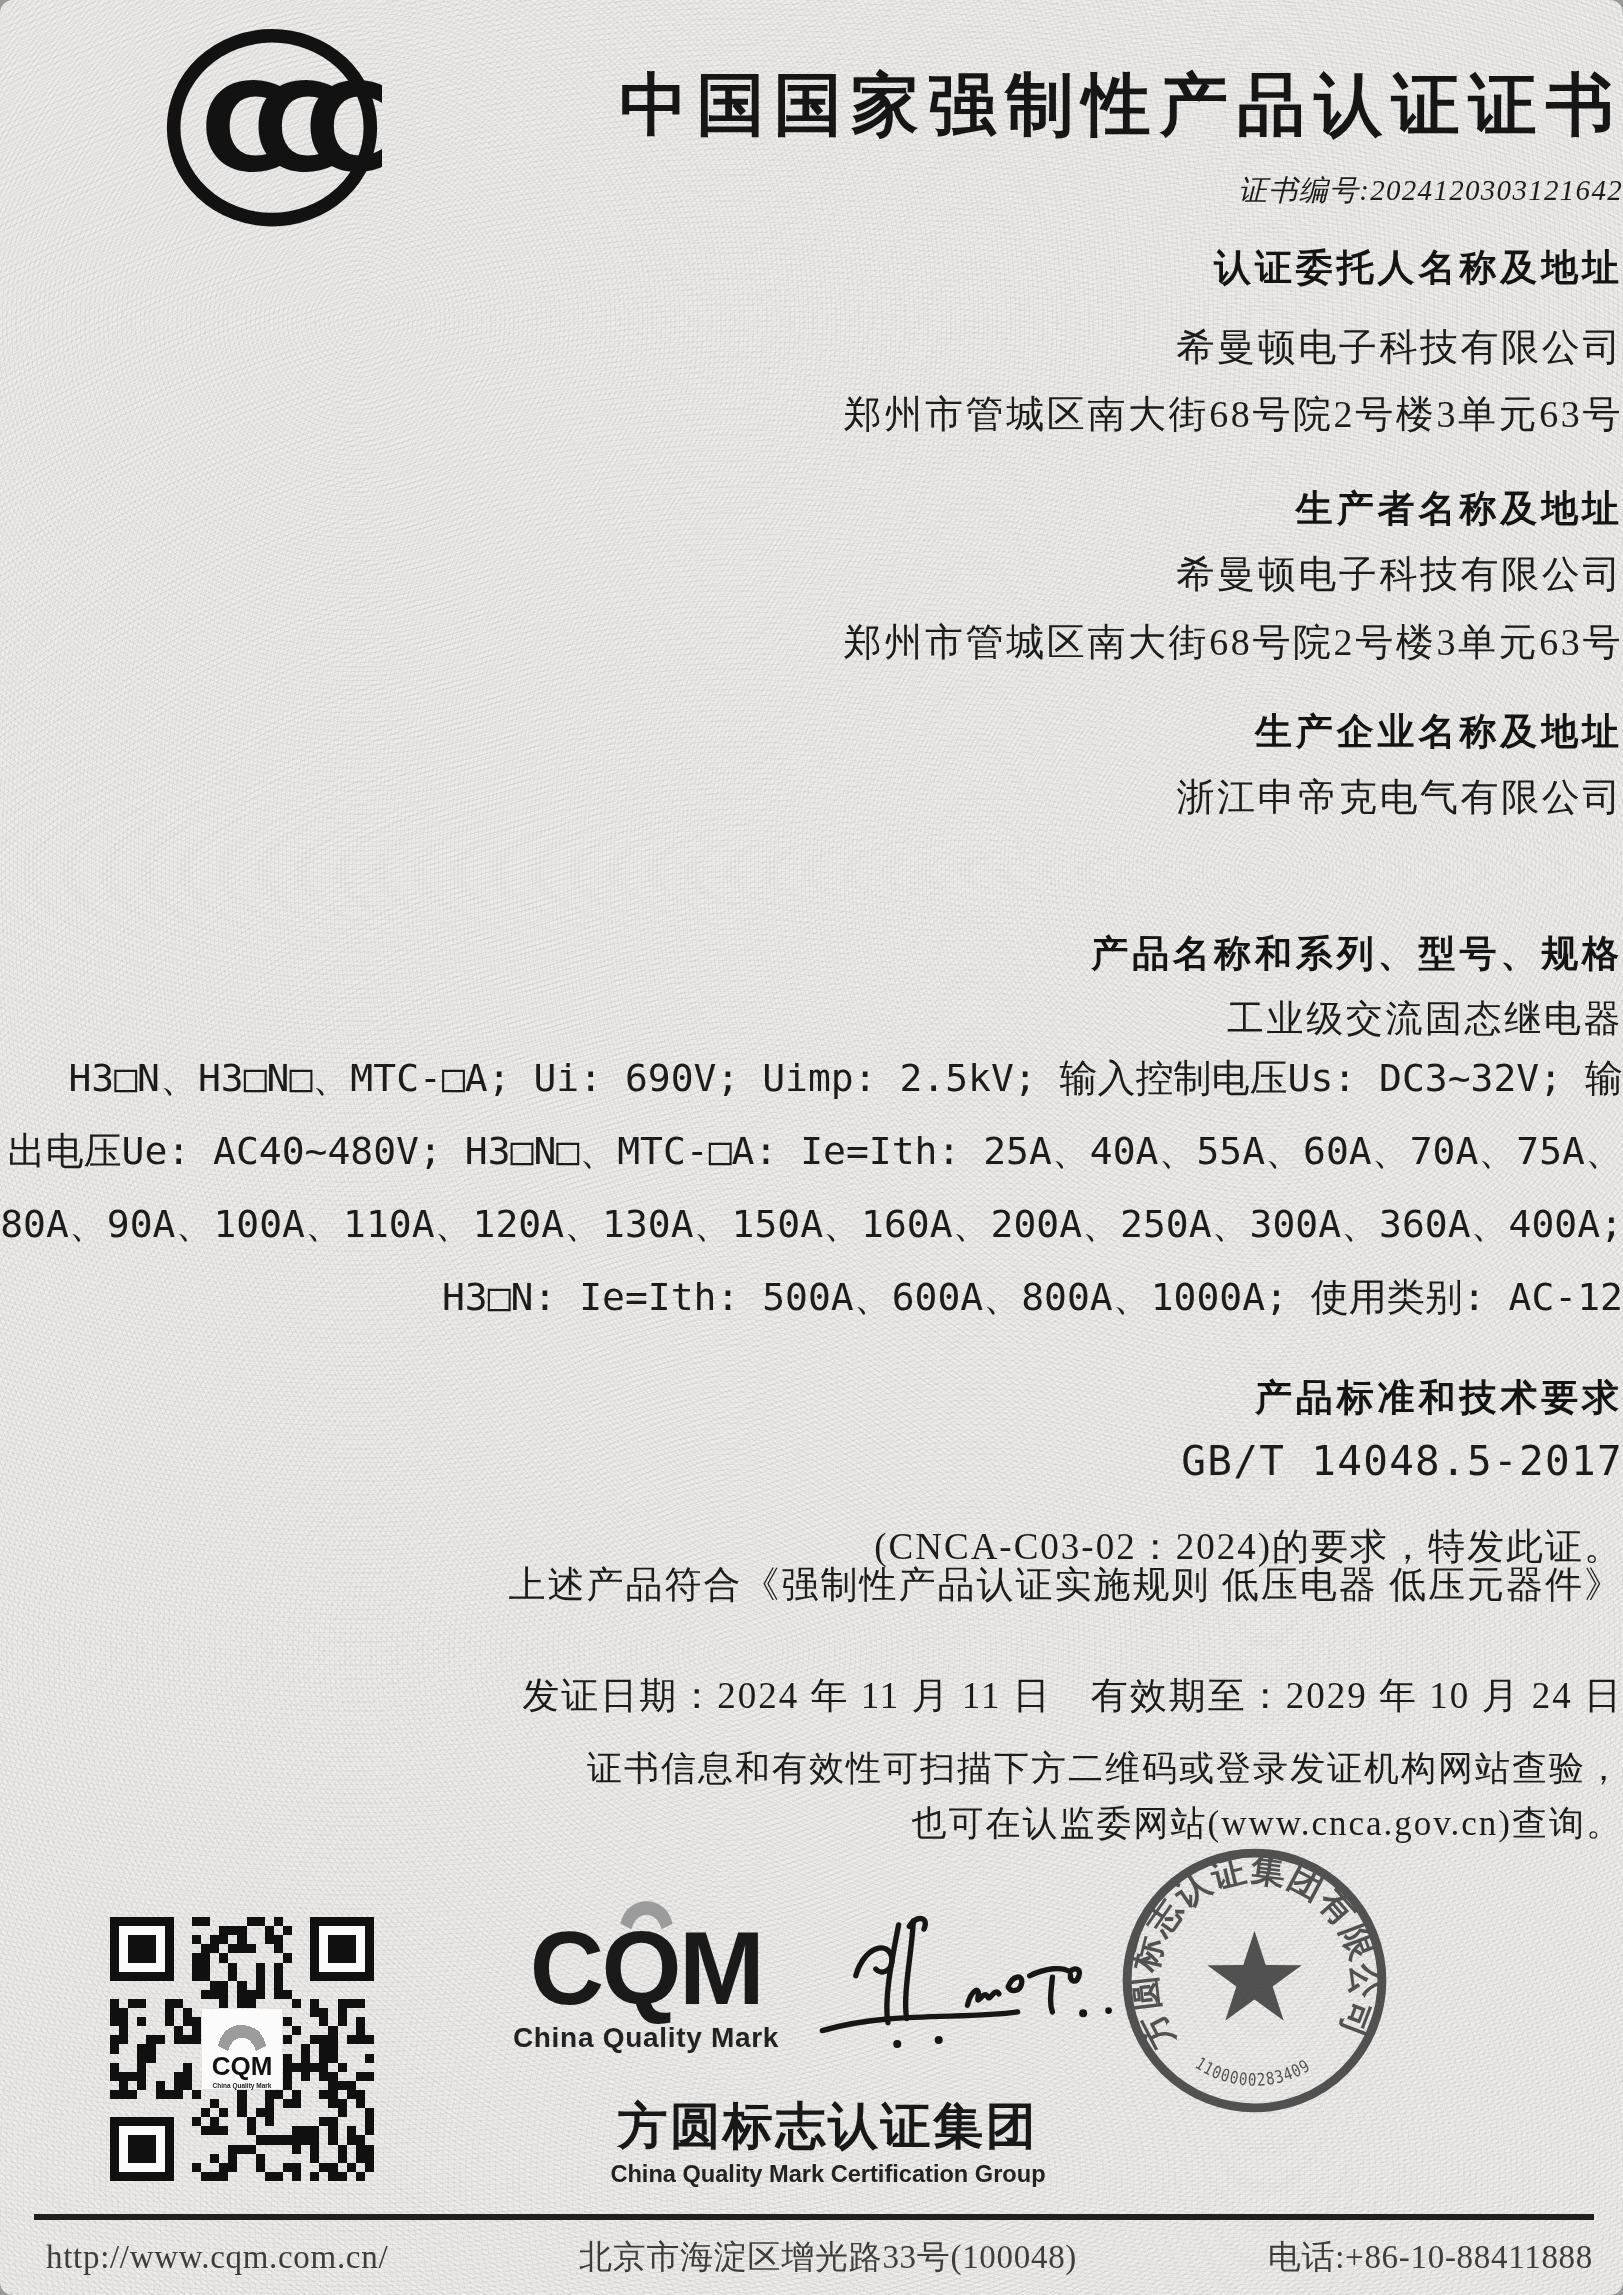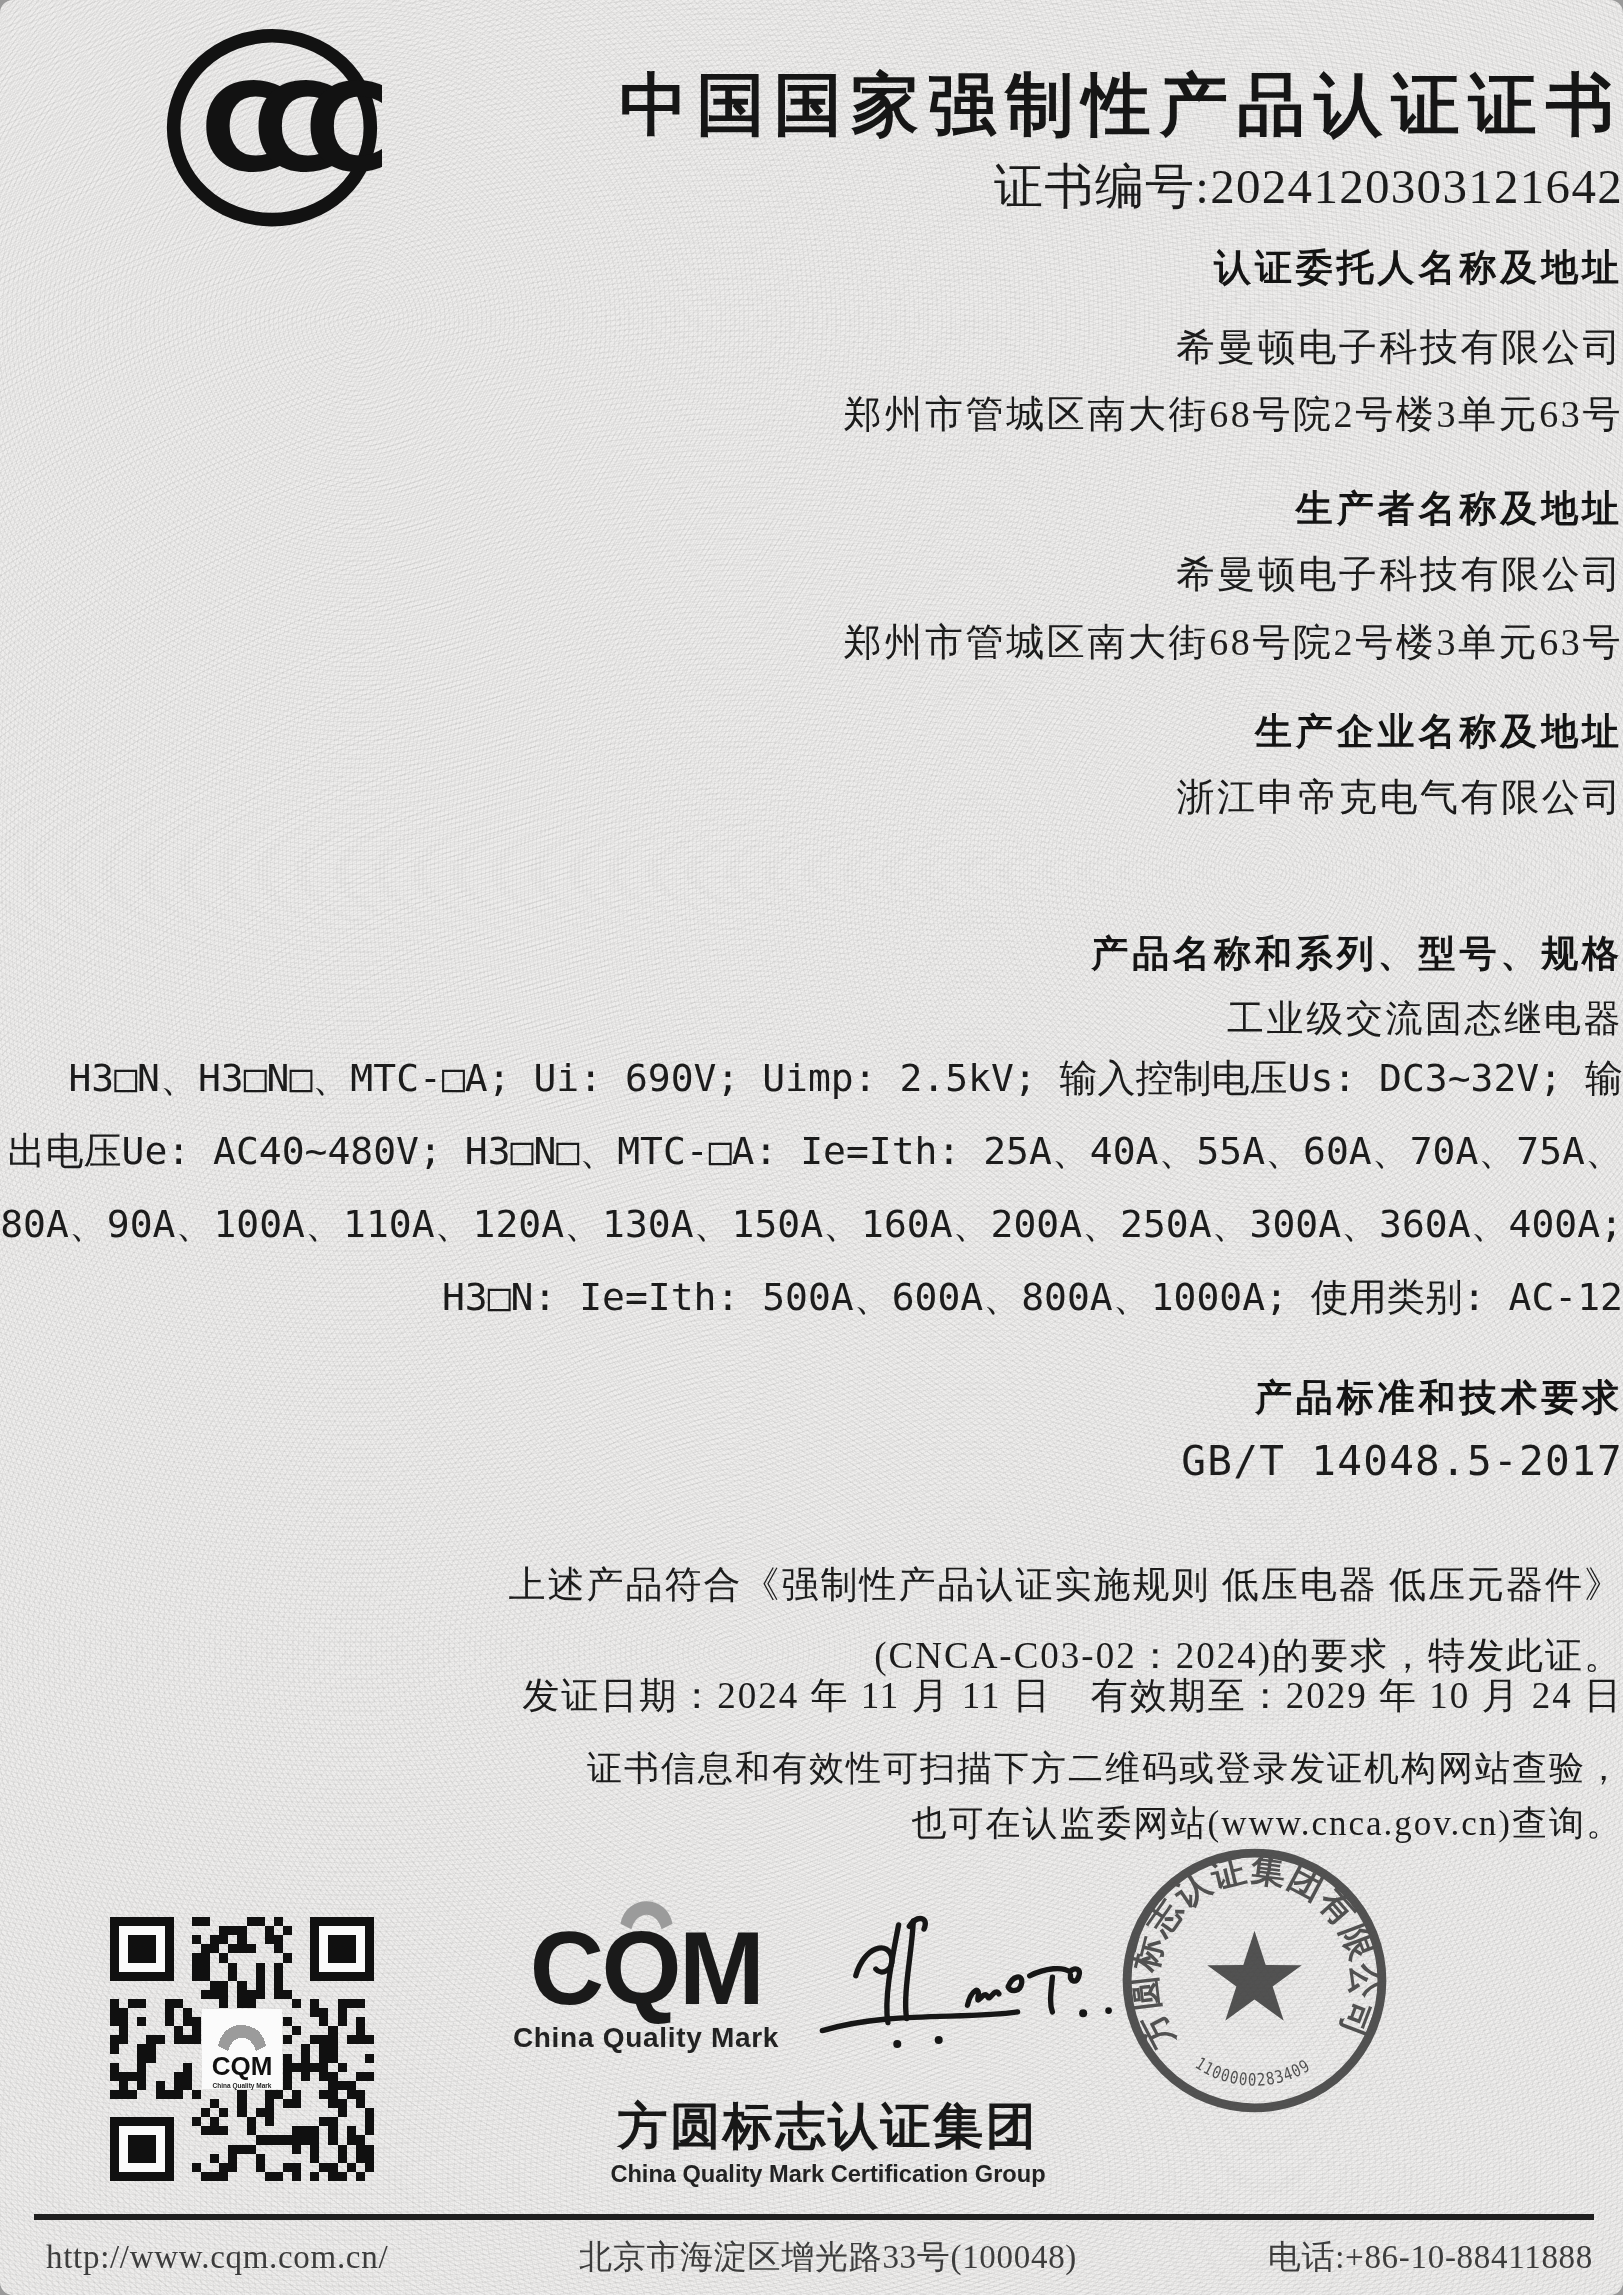--- a/index.html
+++ b/index.html
@@ -11,21 +11,21 @@
       repeating-radial-gradient(circle at 22% 14%, rgba(110,110,110,.07) 0 1.3px, rgba(255,255,255,0) 1.3px 4.6px),
       repeating-radial-gradient(circle at 78% 38%, rgba(110,110,110,.07) 0 1.3px, rgba(255,255,255,0) 1.3px 3.9px),
       repeating-radial-gradient(circle at 45% 72%, rgba(110,110,110,.06) 0 1.3px, rgba(255,255,255,0) 1.3px 5.2px),
       repeating-radial-gradient(circle at 60% 95%, rgba(110,110,110,.05) 0 1.3px, rgba(255,255,255,0) 1.3px 5.9px);
     font-family:"Liberation Serif","DejaVu Serif",serif;
     border-radius:13px;
   }
   .abs{position:absolute;left:0;width:100%;text-align:right;}
   .title{top:60px;left:209px;width:1414px;font-family:"Liberation Sans","DejaVu Sans",sans-serif;
          font-weight:bold;font-size:68px;letter-spacing:9.2px;color:#161616;}
-  .certno{top:154px;font-size:49px;letter-spacing:1.3px;}
+  .certno{top:171px;font-size:29px;letter-spacing:1.3px;font-style:italic;}
   .sec-h{font-weight:bold;font-size:37px;letter-spacing:3.9px;color:#141414;}
   .body-line{font-size:38px;letter-spacing:2.6px;}
   .spec{top:1042px;font-family:"DejaVu Sans Mono","Liberation Mono",monospace;
         font-size:38px;line-height:73px;white-space:pre-line;letter-spacing:0px;}
   .std-val{top:1437px;font-family:"DejaVu Sans Mono","Liberation Mono",monospace;font-size:41px;letter-spacing:1.3px;}
   .stmt{font-size:37px;letter-spacing:2px;}
   .note{font-size:35px;letter-spacing:2px;}
   .ccc-logo{position:absolute;left:162px;top:25px;width:220px;height:208px;}
   .qr-wrap{position:absolute;left:110px;top:1917px;width:264px;height:264px;}
   .qr-wrap svg{width:100%;height:100%;shape-rendering:crispEdges;}
@@ -79,21 +79,21 @@
   <div class="abs body-line" style="top:994px;font-size:37px">工业级交流固态继电器</div>
   <div class="abs spec">H3□N、H3□N□、MTC-□A; Ui: 690V; Uimp: 2.5kV; 输入控制电压Us: DC3~32V; 输
 出电压Ue: AC40~480V; H3□N□、MTC-□A: Ie=Ith: 25A、40A、55A、60A、70A、75A、
 80A、90A、100A、110A、120A、130A、150A、160A、200A、250A、300A、360A、400A;
 H3□N: Ie=Ith: 500A、600A、800A、1000A; 使用类别: AC-12</div>
 
   <div class="abs sec-h" style="top:1373px">产品标准和技术要求</div>
   <div class="abs std-val">GB/T 14048.5-2017</div>
 
   <div class="abs stmt" style="top:1560px">上述产品符合《强制性产品认证实施规则 低压电器 低压元器件》</div>
-  <div class="abs stmt" style="top:1631px">(CNCA-C03-02：2024)的要求，特发此证。</div>
+  <div class="abs stmt" style="top:1522px">(CNCA-C03-02：2024)的要求，特发此证。</div>
   <div class="abs stmt" style="top:1671px">发证日期：2024 年 11 月 11 日　有效期至：2029 年 10 月 24 日</div>
   <div class="abs note" style="top:1745px">证书信息和有效性可扫描下方二维码或登录发证机构网站查验，</div>
   <div class="abs note" style="top:1800px">也可在认监委网站(www.cnca.gov.cn)查询。</div>
 
   <div class="qr-wrap">
     <svg viewBox="0 0 29 29">
       <g fill="#101010">
         <rect x="0" y="0" width="7" height="7"></rect>
           <rect x="22" y="0" width="7" height="7"></rect>
           <rect x="0" y="22" width="7" height="7"></rect>

